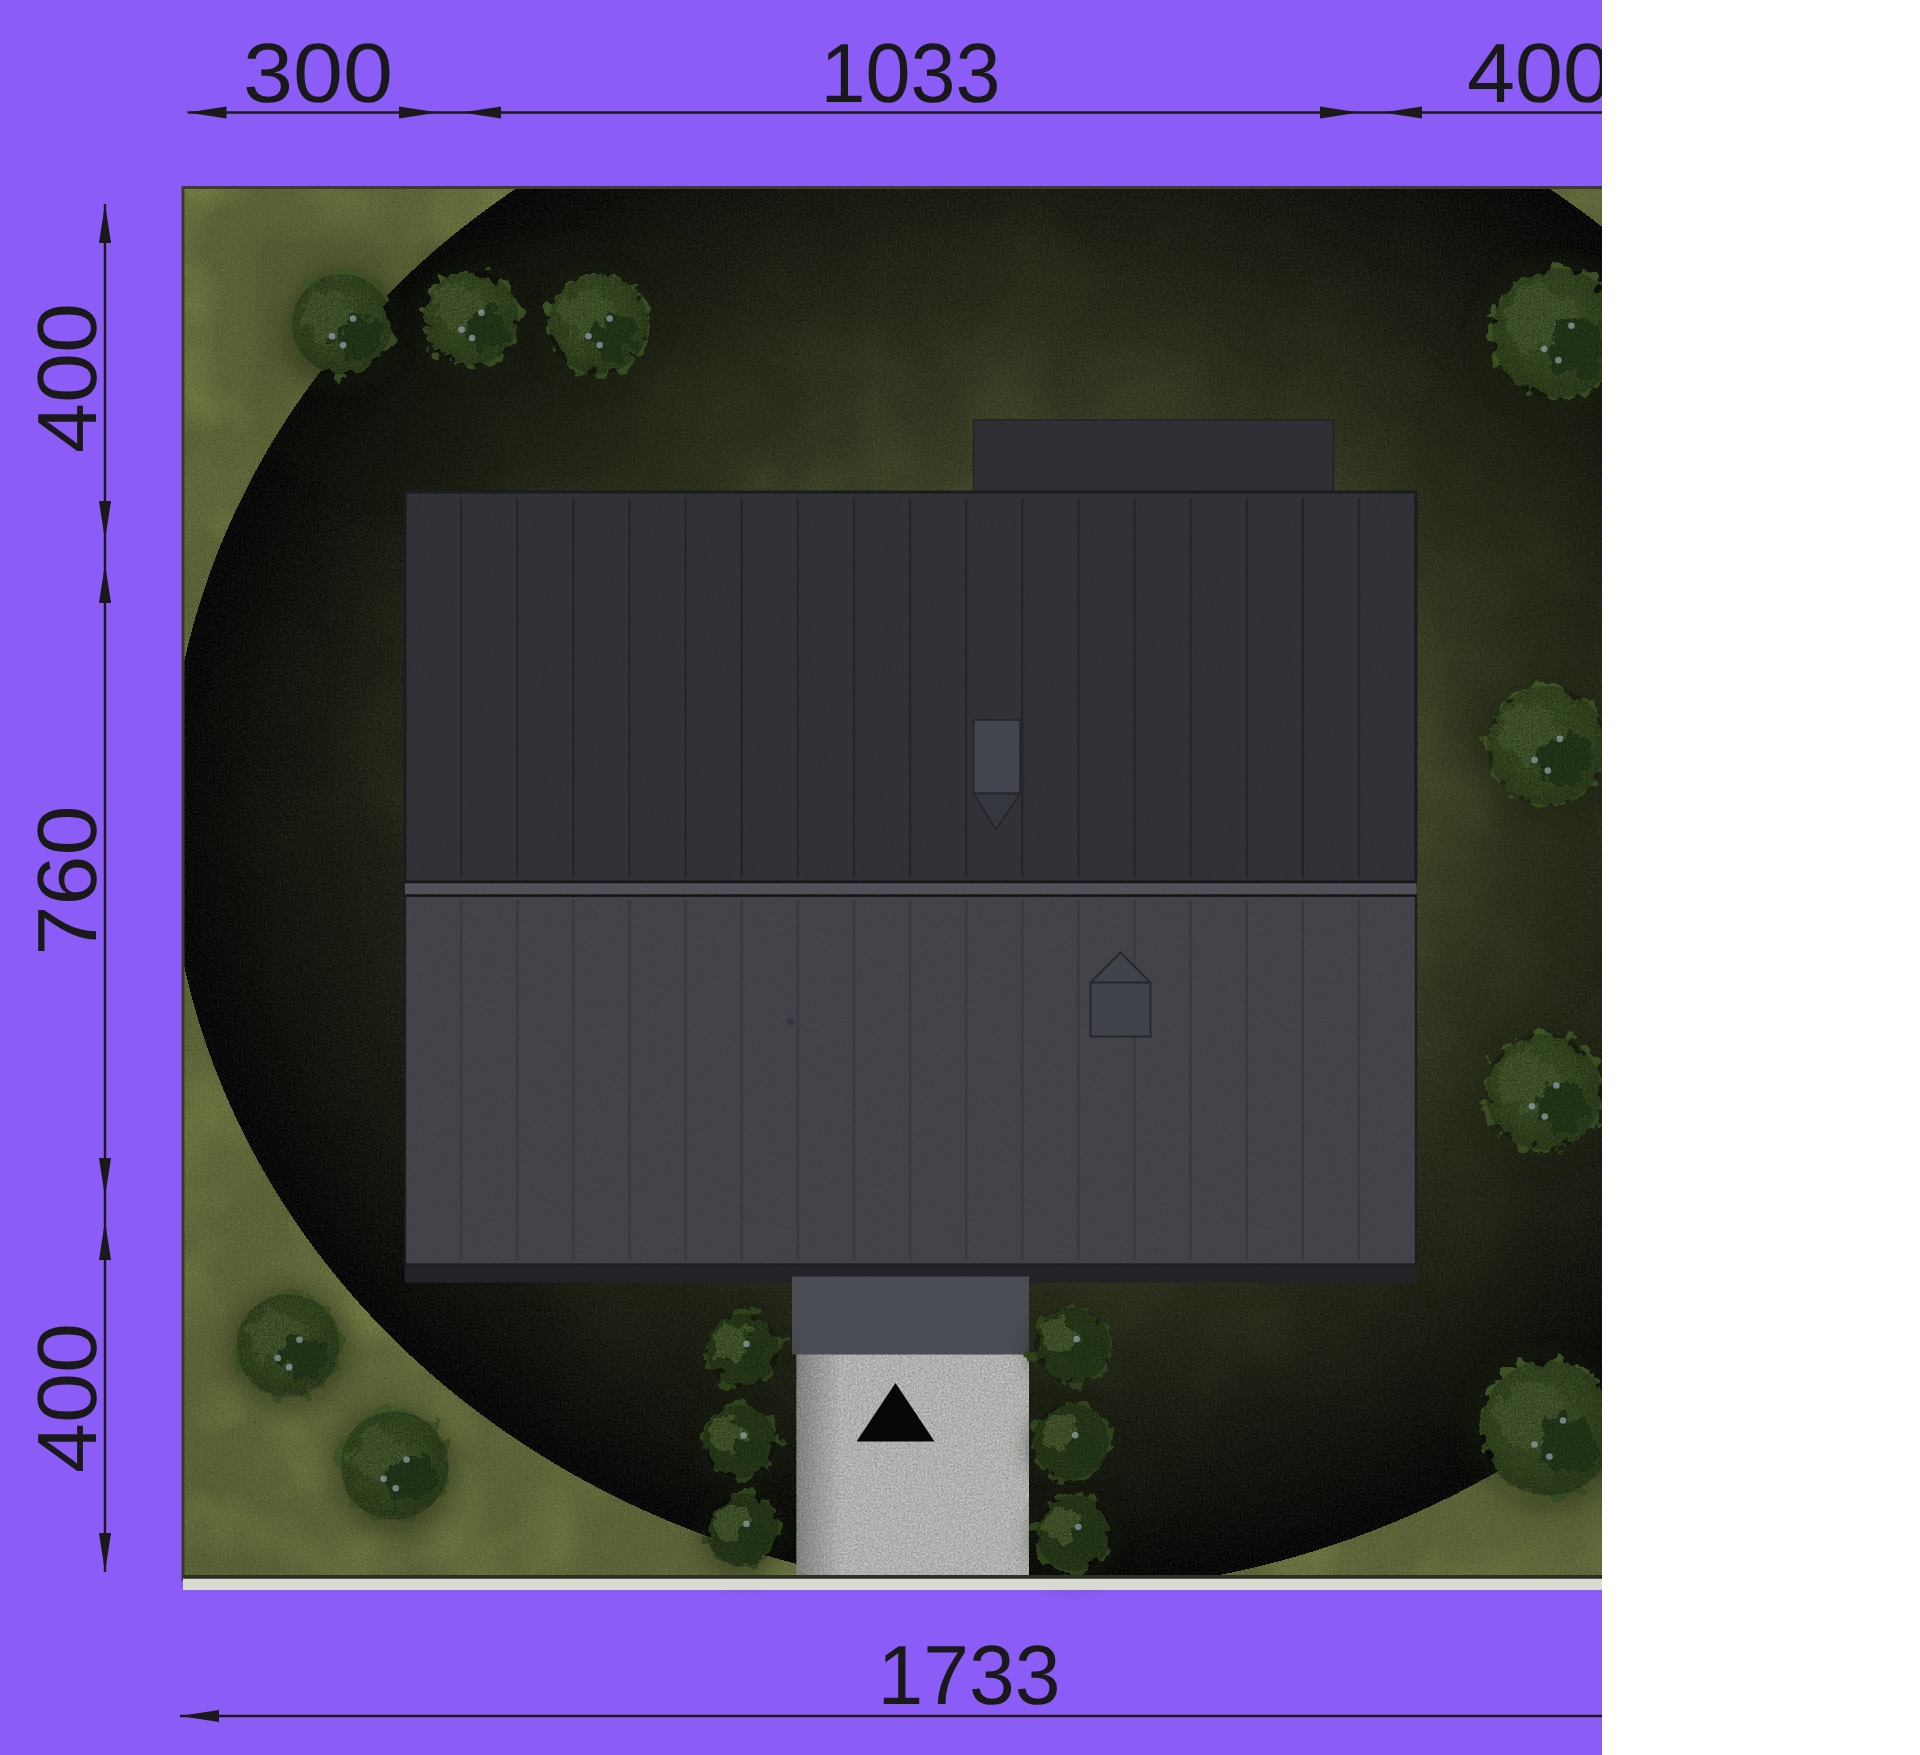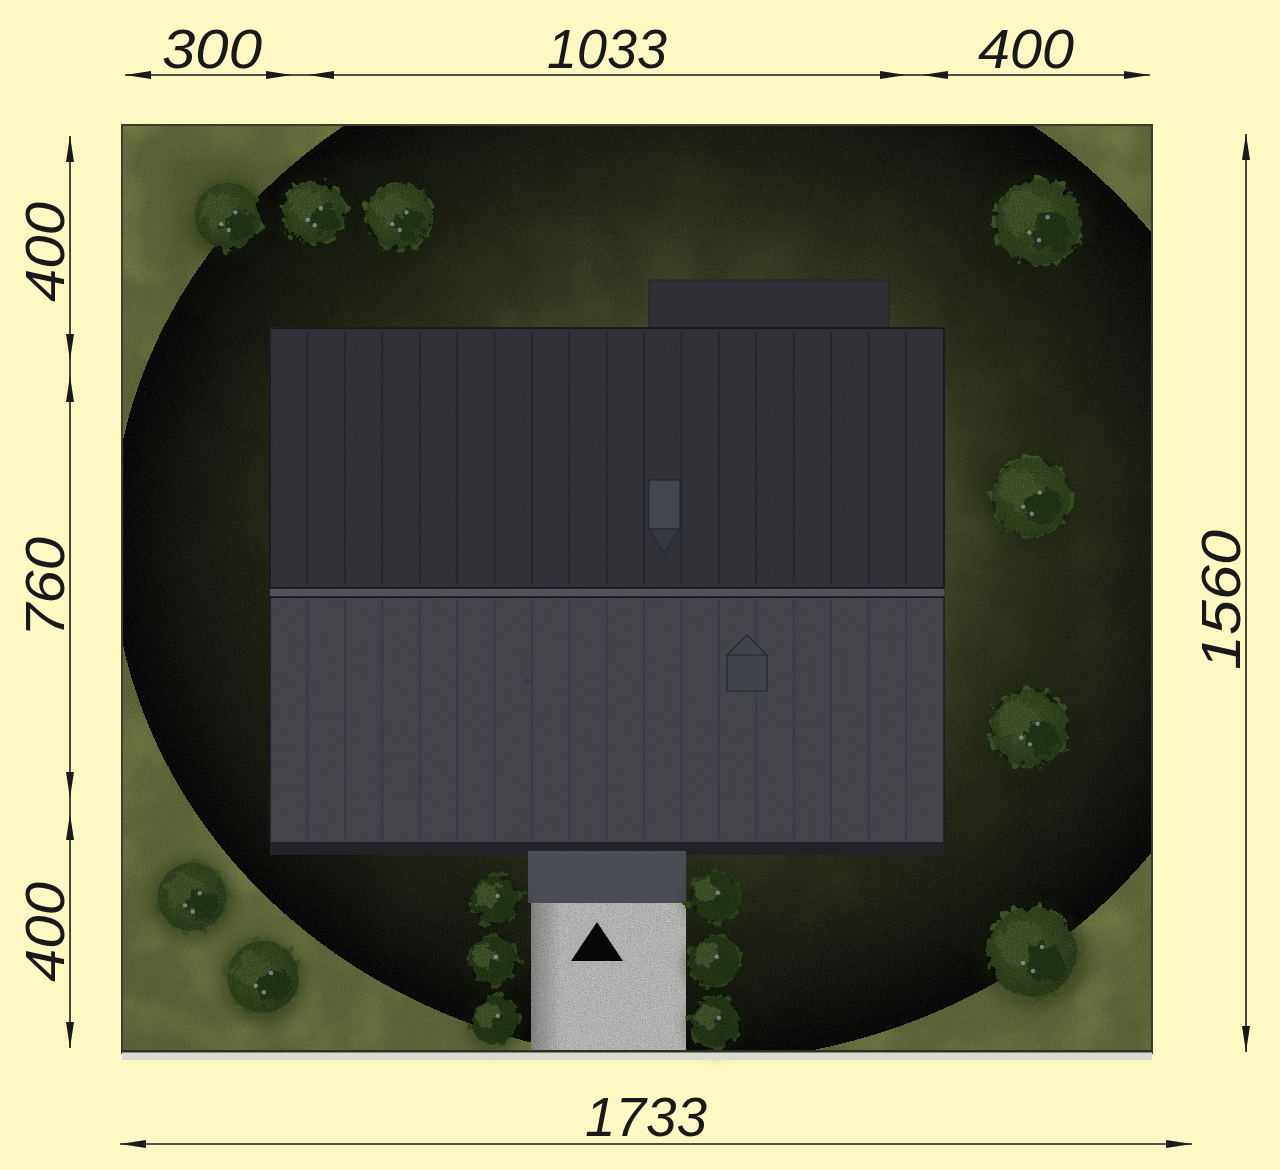--- a/index.html
+++ b/index.html
@@ -1,16 +1,16 @@
 <!DOCTYPE html>
 <html><head>
 <meta charset="utf-8">
 <style>
   html,body{margin:0;padding:0;background:#ffffff;}
-  .stage{position:relative;width:1280px;height:1170px;background:#fef9c3;overflow:hidden;font-style:italic;}
+  .stage{position:relative;width:1068px;height:1170px;background:#8b5cf6;overflow:hidden;}
   .dim{font-family:"Liberation Sans",sans-serif;font-size:56px;fill:#191919;}
   svg{display:block;}
 </style>
 </head>
 <body>
 
 <div class="stage">
 <svg id="plan" width="1280" height="1170" viewBox="0 0 1280 1170">
   <defs>
     <radialGradient id="grassGrad" cx="55%" cy="45%" r="80%">

